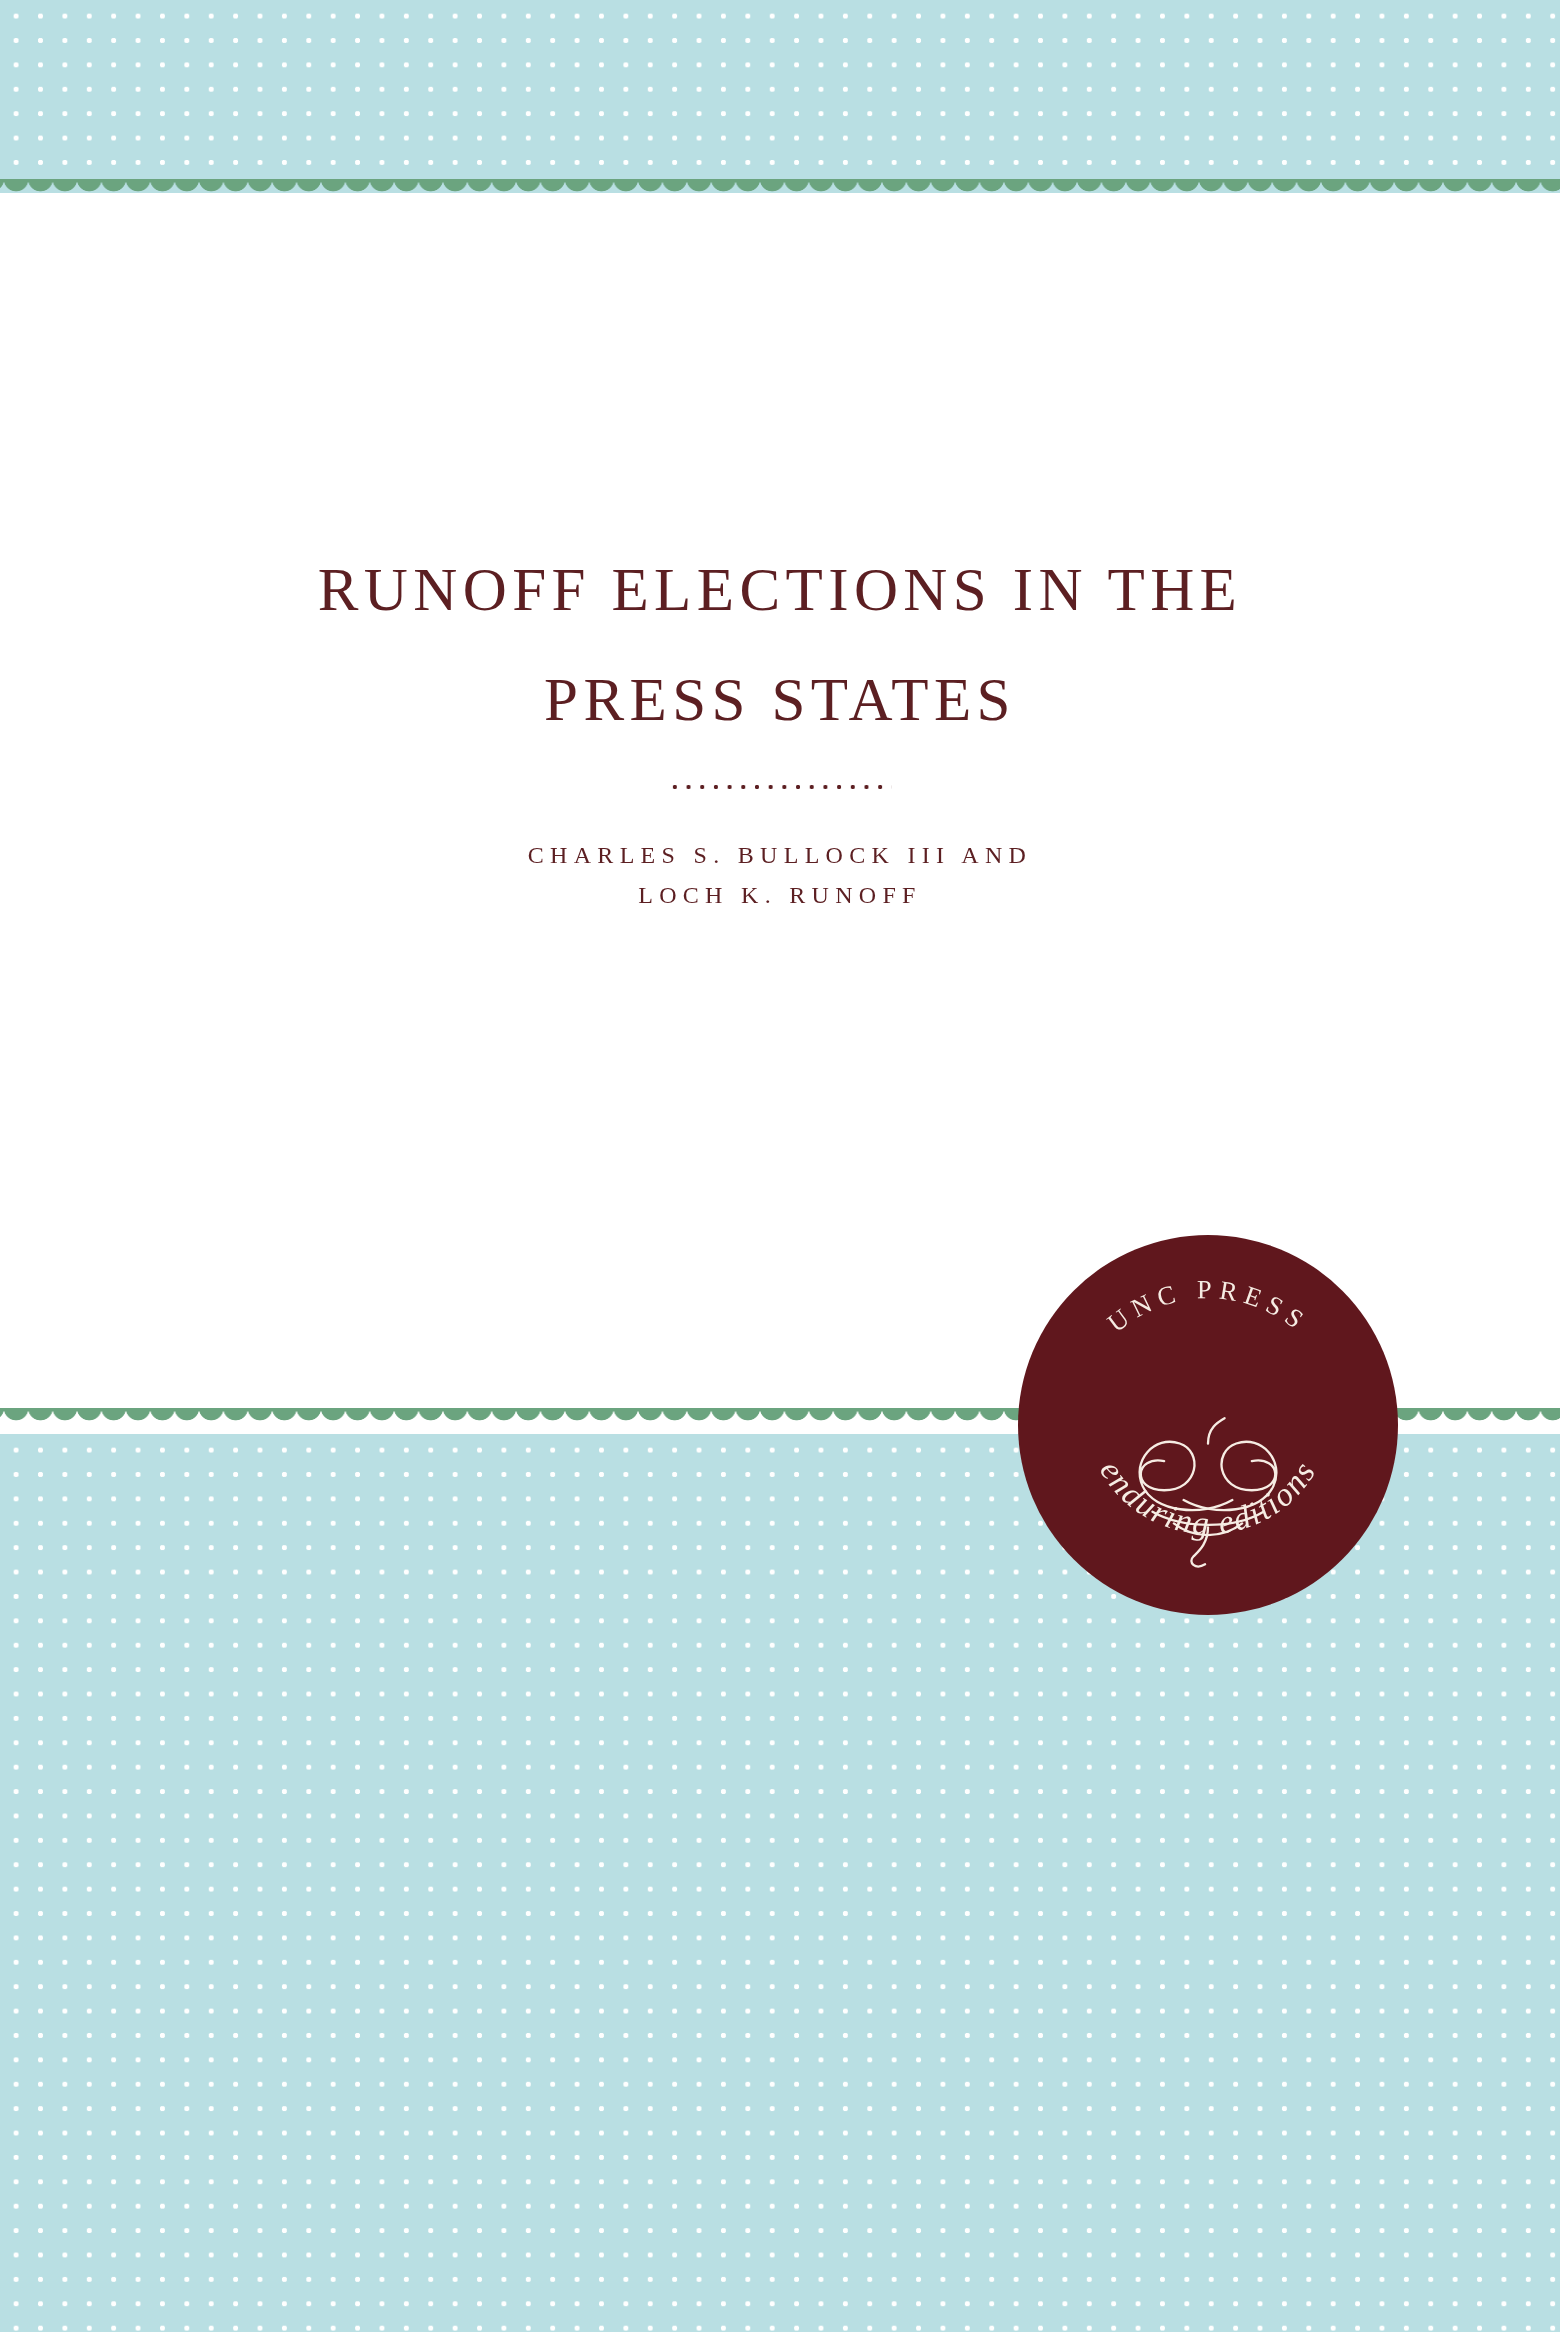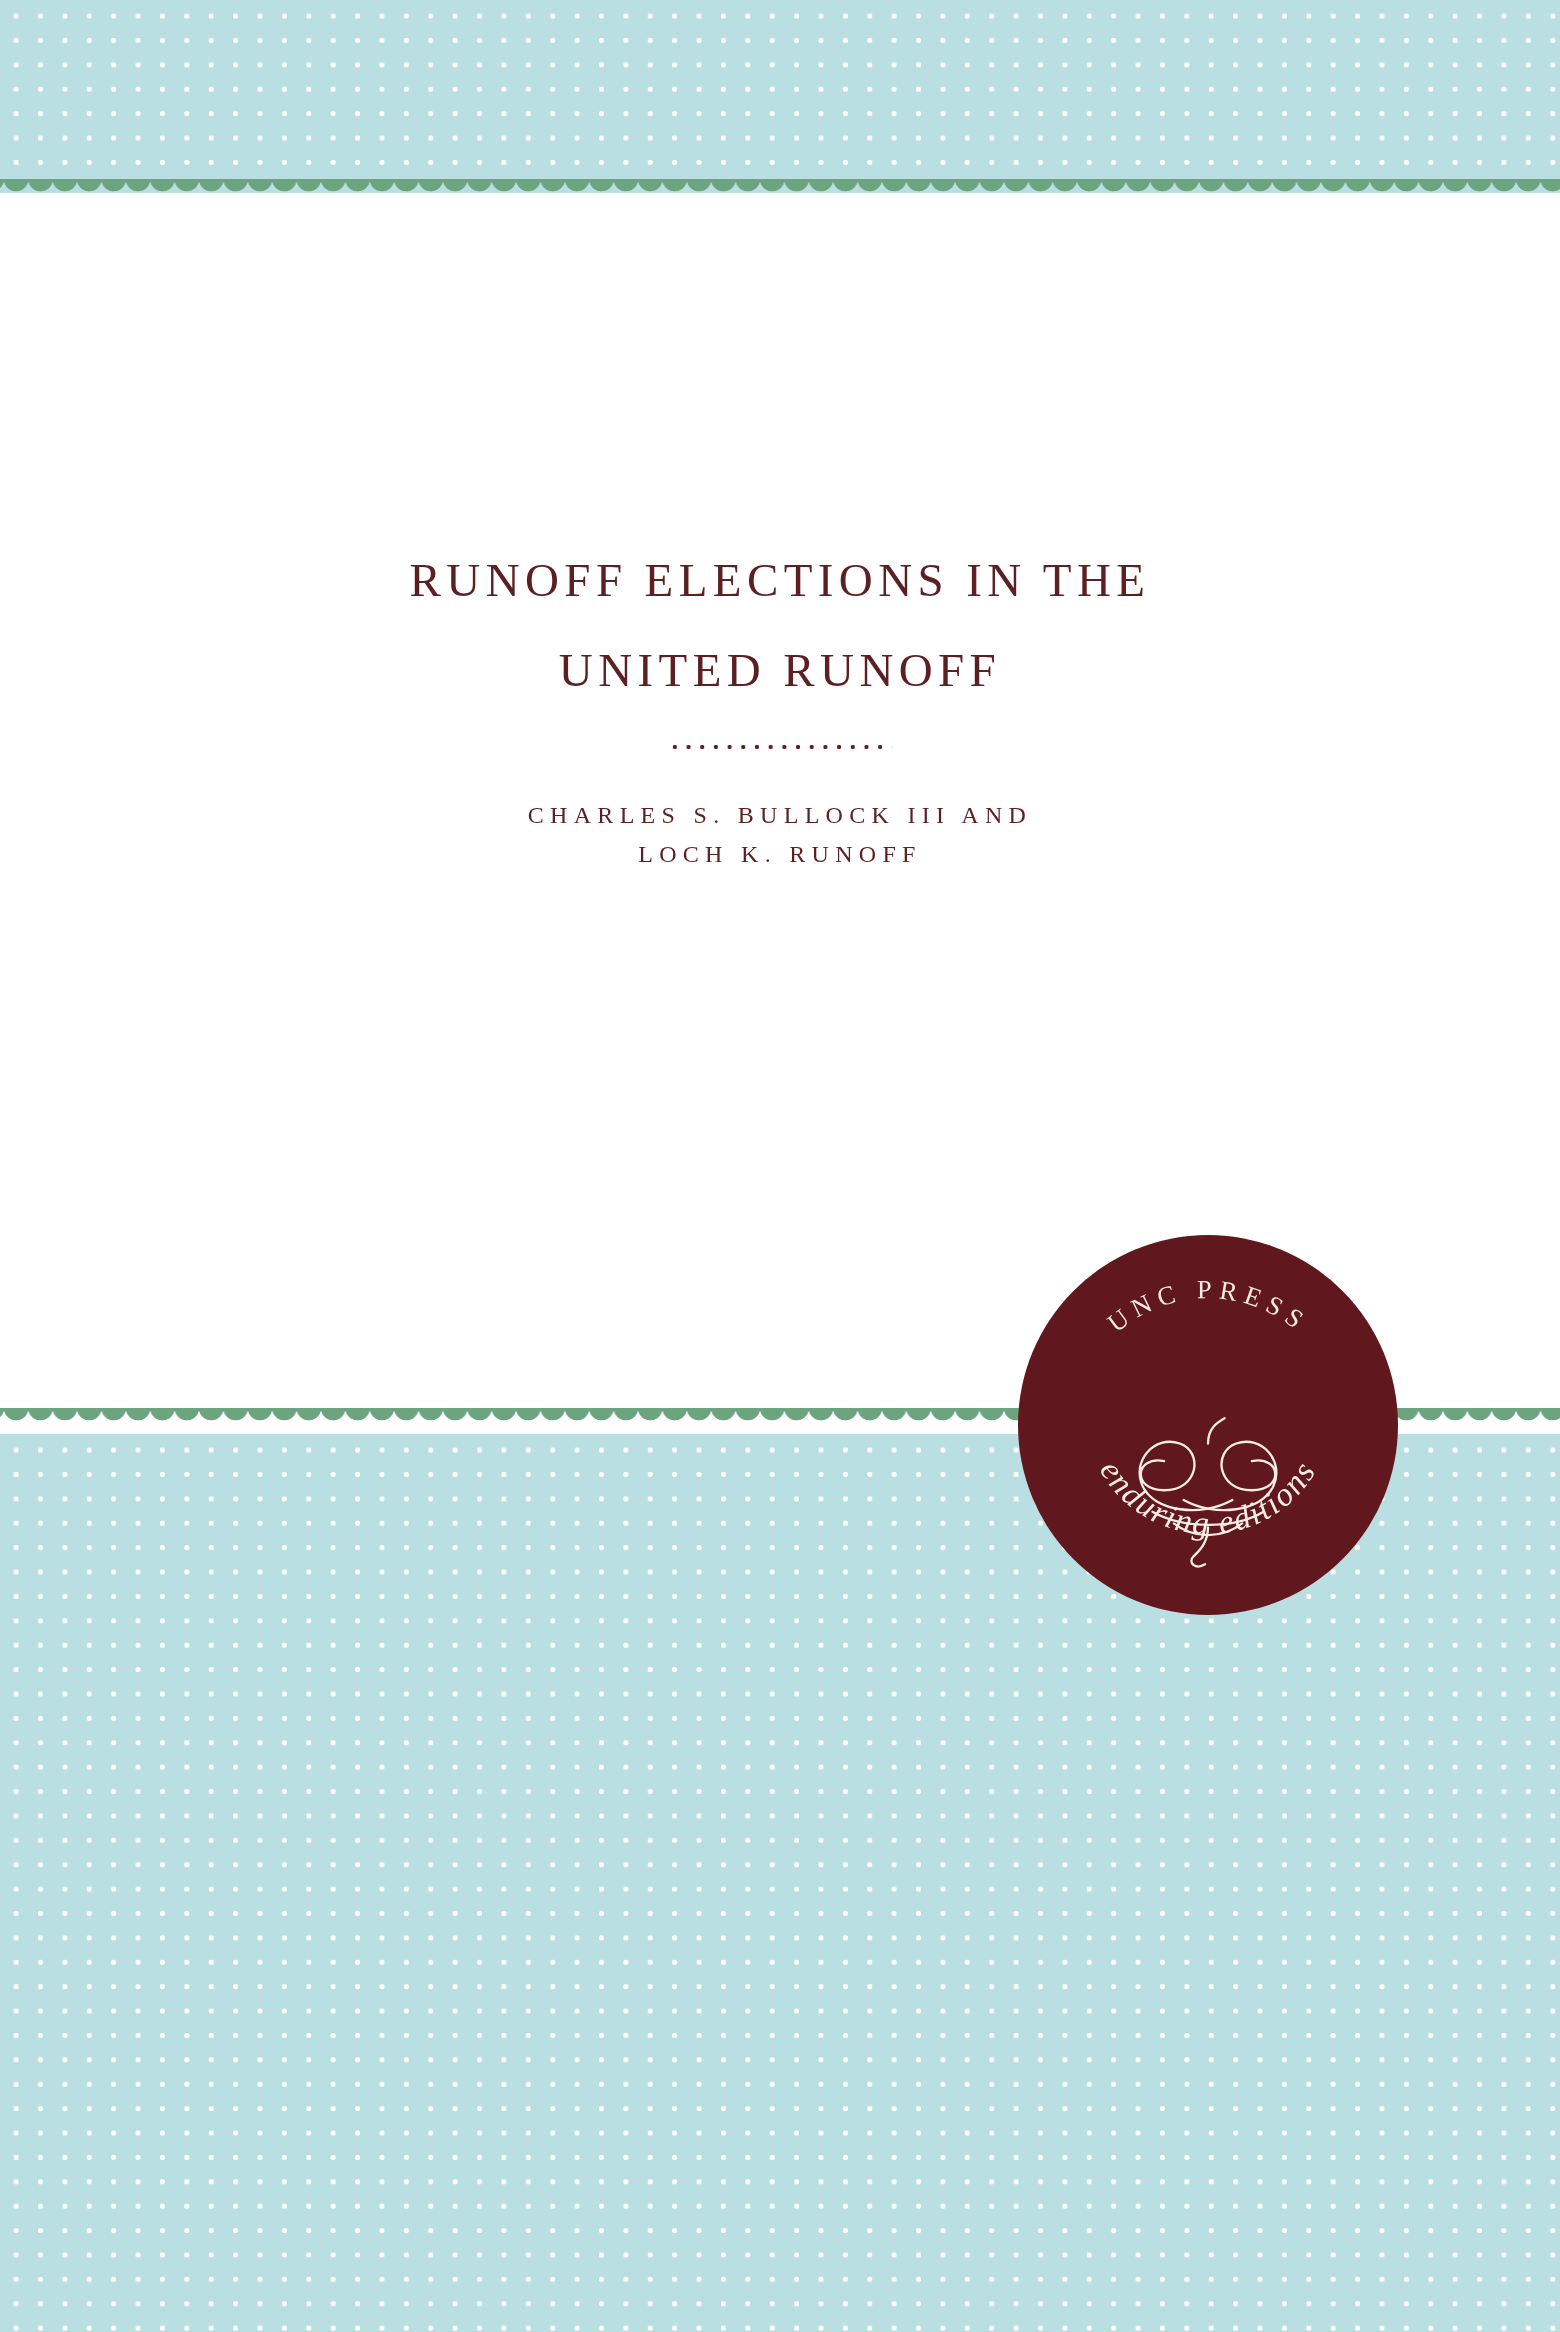--- a/index.html
+++ b/index.html
@@ -62,21 +62,21 @@
   .titleblock {
     position: absolute;
     left: 0;
     top: 546px;
     width: 100%;
     text-align: center;
   }
   .book-title {
     color: #5c1f22;
     font-family: "Liberation Serif", serif;
-    font-size: 47px;
+    font-size: 61px;
     letter-spacing: 5.4px;
     line-height: 1.45;
     font-weight: normal;
     margin: 0;
     padding: 0 117px;
   }
   .title-line {
     display: block;
     margin-bottom: 21.5px;
   }
@@ -150,21 +150,21 @@
 
   <div class="band band-top"></div>
   <div class="scallop scallop-top"></div>
 
   <div class="band band-bottom"></div>
   <div class="scallop scallop-bottom"></div>
 
   <div class="titleblock">
     <h1 class="book-title">
       <span class="title-line">RUNOFF ELECTIONS IN THE</span>
-      <span class="title-line">UNITED RUNOFF</span>
+      <span class="title-line">PRESS STATES</span>
     </h1>
 
     <div class="rule-dots"></div>
 
     <div class="authors">
       <span class="author-line">CHARLES S. BULLOCK III AND</span>
       <span class="author-line">LOCH K. RUNOFF</span>
     </div>
   </div>
 

